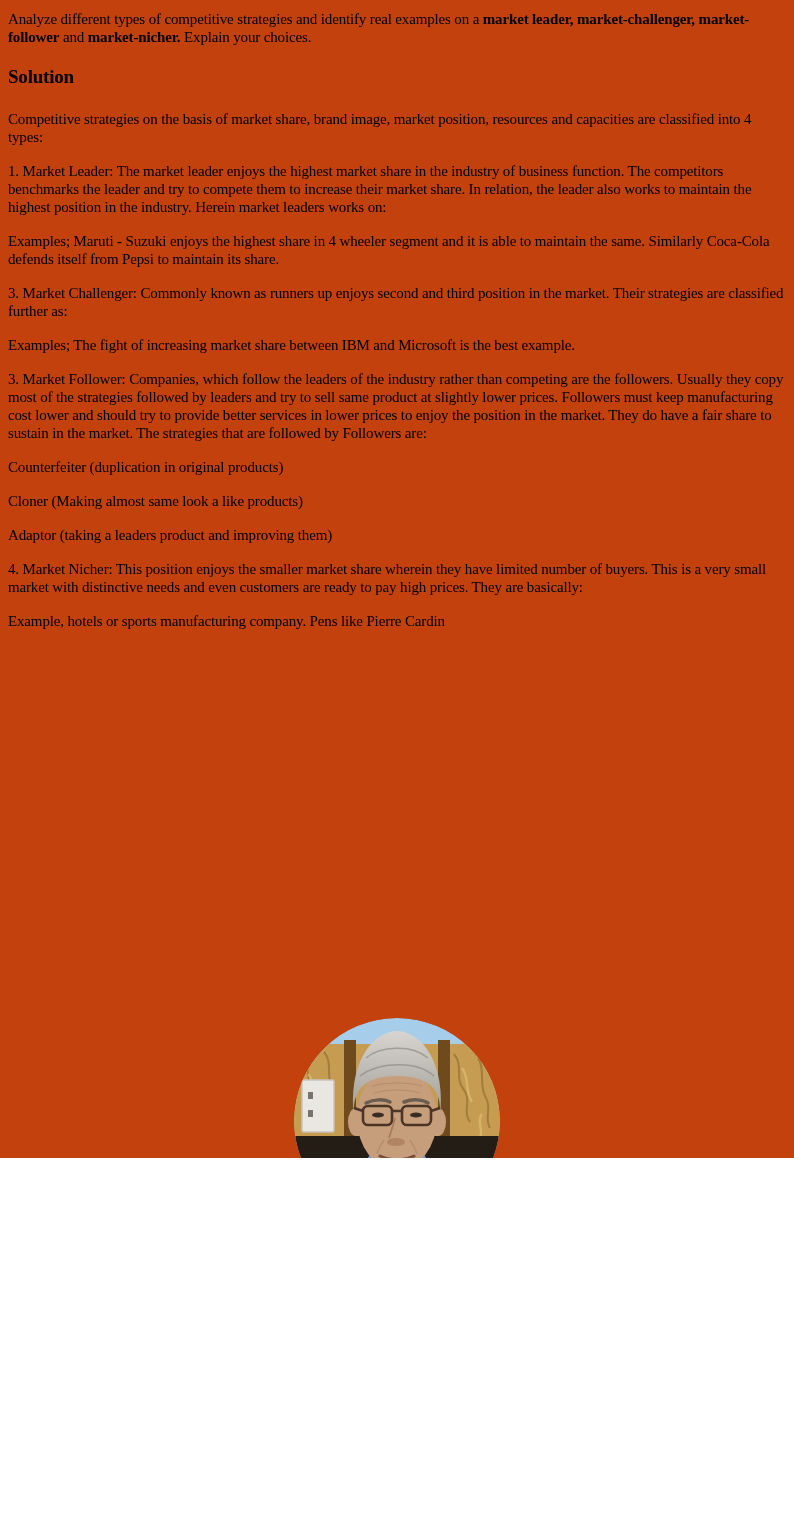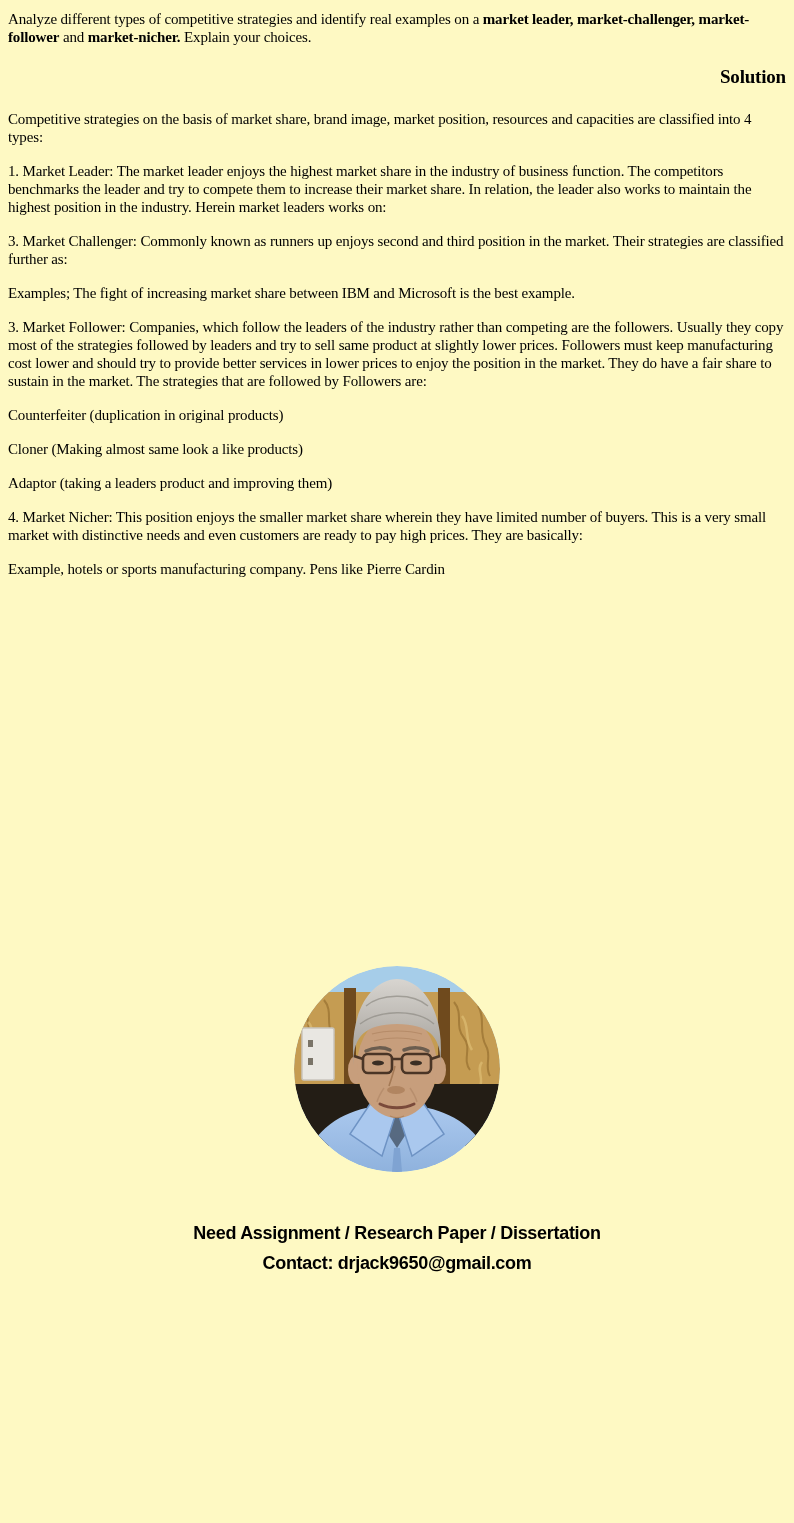--- a/index.html
+++ b/index.html
@@ -1,40 +1,39 @@
 <!DOCTYPE html>
 <html><head>
 <meta charset="utf-8">
 <style>
   * { box-sizing: border-box; }
   html, body { margin: 0; padding: 0; background: #ffffff; }
   .page {
     width: 794px;
-    height: 1523px;
-    background: #fef9c3;
+    height: 1158px;
+    background: #c2410c;
     padding: 2px 8px 0 8px;
     font-family: "Liberation Serif", serif;
     color: #000000;
     overflow: hidden;
   }
   .question, .para {
     font-size: 15px;
     line-height: 18px;
     letter-spacing: -0.15px;
     margin: 8px 0 16px 0;
   }
   .para { margin: 0 0 16px 0; }
   .question b, .para b { font-weight: bold; }
   .solution-heading {
     font-family: "Liberation Serif", serif;
     font-size: 19px;
     font-weight: bold;
-    margin: 20px 0 22px 12px;
+    margin: 20px 0 22px 0;
     letter-spacing: -0.2px;
-    text-align: right;
   }
   .avatar-wrap {
     margin-top: 388px;
     display: flex;
     justify-content: center;
   }
   .avatar {
     width: 206px;
     height: 206px;
     border-radius: 50%;
@@ -56,20 +55,21 @@
 <body>
 
 <div class="page">
 
   <p class="question"><span>Analyze different types of competitive strategies and identify real examples on a </span><b>market leader, market-challenger, market-follower</b><span> and </span><b>market-nicher.</b><span> Explain your choices.</span></p>
 
   <h3 class="solution-heading">Solution</h3>
 
   <p class="para">Competitive strategies on the basis of market share, brand image, market position, resources and capacities are classified into 4 types:</p>
   <p class="para">1. Market Leader: The market leader enjoys the highest market share in the industry of business function. The competitors benchmarks the leader and try to compete them to increase their market share. In relation, the leader also works to maintain the highest position in the industry. Herein market leaders works on:</p>
+  <p class="para">Examples; Maruti - Suzuki enjoys the highest share in 4 wheeler segment and it is able to maintain the same. Similarly Coca-Cola defends itself from Pepsi to maintain its share.</p>
   <p class="para">3. Market Challenger: Commonly known as runners up enjoys second and third position in the market. Their strategies are classified further as:</p>
   <p class="para">Examples; The fight of increasing market share between IBM and Microsoft is the best example.</p>
   <p class="para">3. Market Follower: Companies, which follow the leaders of the industry rather than competing are the followers. Usually they copy most of the strategies followed by leaders and try to sell same product at slightly lower prices. Followers must keep manufacturing cost lower and should try to provide better services in lower prices to enjoy the position in the market. They do have a fair share to sustain in the market. The strategies that are followed by Followers are:</p>
   <p class="para">Counterfeiter (duplication in original products)</p>
   <p class="para">Cloner (Making almost same look a like products)</p>
   <p class="para">Adaptor (taking a leaders product and improving them)</p>
   <p class="para">4. Market Nicher: This position enjoys the smaller market share wherein they have limited number of buyers. This is a very small market with distinctive needs and even customers are ready to pay high prices. They are basically:</p>
   <p class="para">Example, hotels or sports manufacturing company. Pens like Pierre Cardin</p>
 
   <div class="avatar-wrap">

